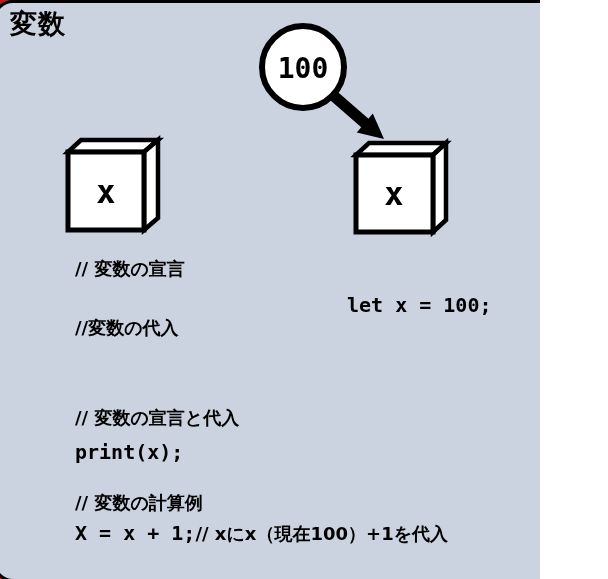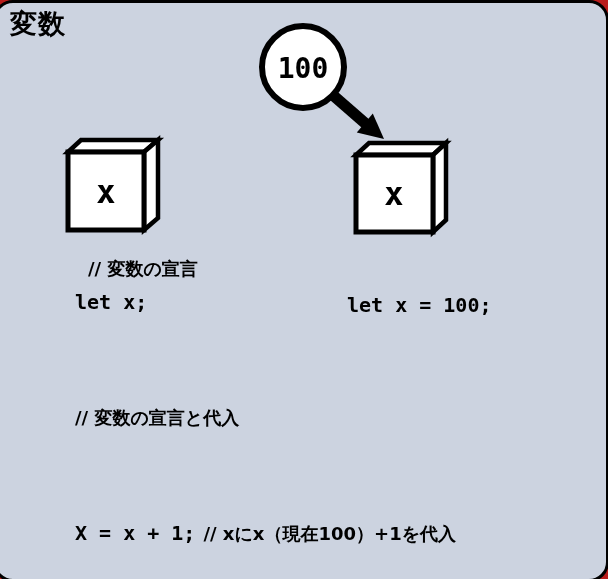--- a/index.html
+++ b/index.html
@@ -1,17 +1,17 @@
 <!DOCTYPE html>
 <html><head>
 <meta charset="utf-8">
 <style>
   html,body{margin:0;padding:0;background:#ffffff;}
   #stage{
-    position:relative;width:608px;height:579px;overflow:hidden;
+    position:relative;width:540px;height:579px;overflow:hidden;
     background:#b91c1c;
     font-family:"DejaVu Sans","Liberation Sans",sans-serif;
   }
   .sheet{
     position:absolute;left:-7px;top:0;width:616px;height:582px;
     box-sizing:border-box;
     background:#CCD3E0;
     border:3.5px solid #000;
     border-radius:20px;
   }
@@ -25,21 +25,21 @@
     position:absolute;color:#000;white-space:pre;
     font-family:"DejaVu Sans Mono","Liberation Mono",monospace;
     font-weight:bold;font-size:20px;line-height:24px;
   }
   .comment-line{
     position:absolute;color:#000;white-space:pre;
     font-family:"DejaVu Sans","Liberation Sans",sans-serif;
     font-weight:bold;font-size:18px;line-height:24px;
   }
   .mixed-line{
-    position:absolute;display:flex;align-items:baseline;gap:8px;color:#000;white-space:pre;justify-content:space-between;
+    position:absolute;display:flex;align-items:baseline;gap:0;color:#000;white-space:pre;justify-content:space-between;
   }
   .mixed-line .code-part{
     font-family:"DejaVu Sans Mono","Liberation Mono",monospace;
     font-weight:bold;font-size:20px;line-height:24px;
   }
   .mixed-line .comment-part{
     font-family:"DejaVu Sans","Liberation Sans",sans-serif;
     font-weight:bold;font-size:18px;line-height:24px;
   }
   .svg-label{
@@ -76,25 +76,27 @@
     </g>
 
     <g>
       <polygon points="356,155 369,143 446,143 433,155" fill="#FFFFFF" stroke="#000" stroke-width="4.5" stroke-linejoin="miter"></polygon>
       <polygon points="433,155 446,143 446,220 433,232" fill="#FFFFFF" stroke="#000" stroke-width="4.5" stroke-linejoin="miter"></polygon>
       <rect x="356" y="155" width="77" height="77" fill="#FFFFFF" stroke="#000" stroke-width="5"></rect>
       <text class="svg-label" x="394" y="194" font-size="32" text-anchor="middle" dominant-baseline="central">x</text>
     </g>
   </svg>
 
-  <div class="comment-line" style="left:88px;top:257px">// 変数の宣言</div>
-  <div class="code-line" style="left:75px;top:290px">let x;</div>
+  <div class="comment-line" style="left:75px;top:257px">// 変数の宣言</div>
+  <div class="comment-line" style="left:75px;top:316px">//変数の代入</div>
 
   <div class="code-line" style="left:347px;top:293px">let x = 100;</div>
 
   <div class="comment-line" style="left:75px;top:406px">// 変数の宣言と代入</div>
+  <div class="code-line" style="left:75px;top:440px">print(x);</div>
 
+  <div class="comment-line" style="left:75px;top:491px">// 変数の計算例</div>
   <div class="mixed-line" style="left:75px;top:521px">
     <span class="code-part">X = x + 1;</span>
     <span class="comment-part">// xにx（現在100）+1を代入</span>
   </div>
 
 </div>
 
 </body></html>

